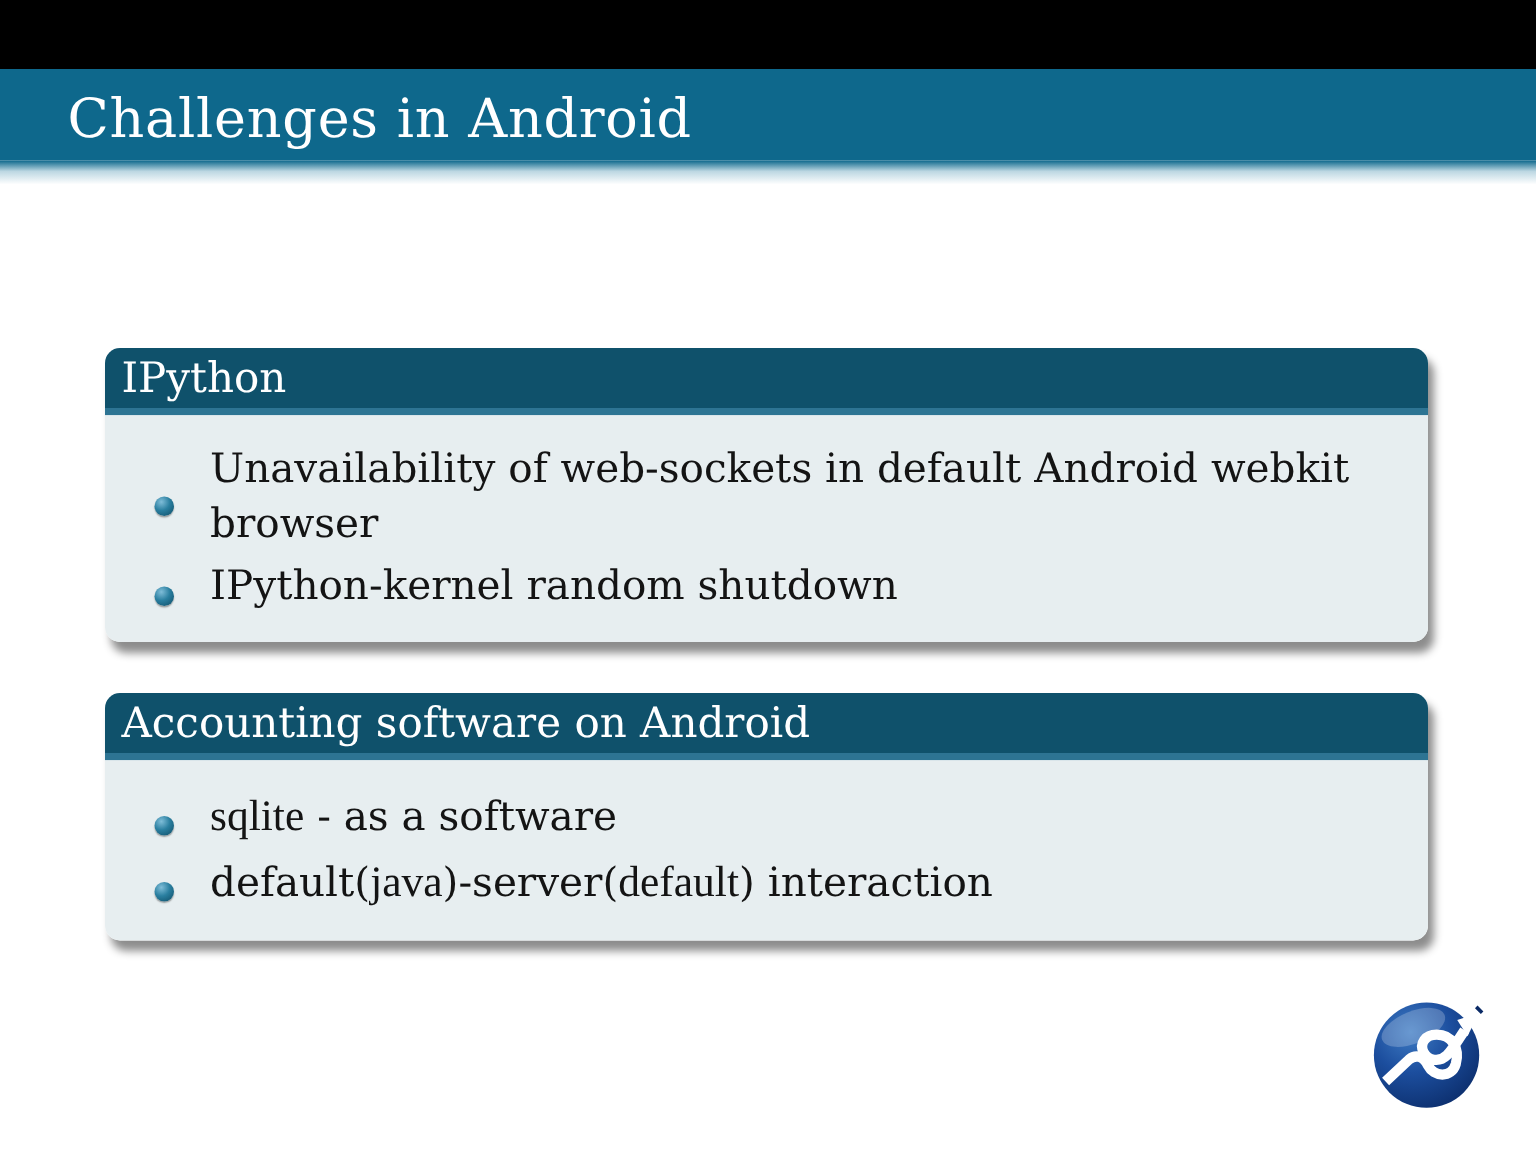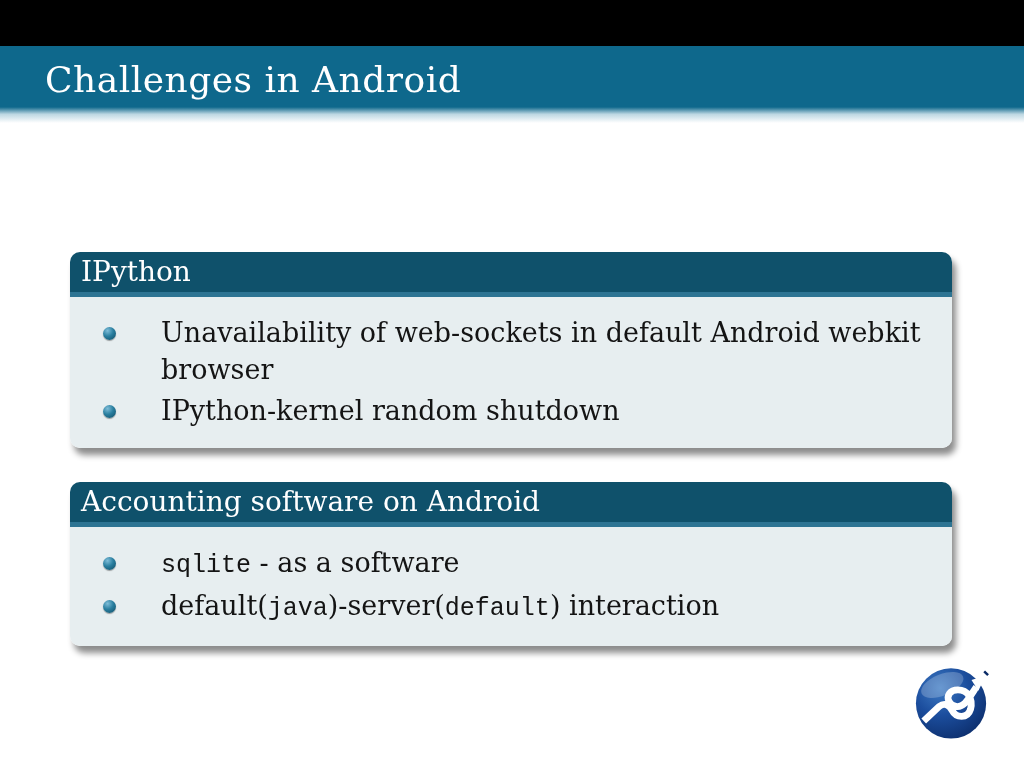--- a/index.html
+++ b/index.html
@@ -34,21 +34,21 @@
     padding: 6px 0 0 45px;
     letter-spacing: 0.5px;
   }
   .frametitle-fade {
     height: 16px;
     background: linear-gradient(to bottom, var(--frametitle_bg) 0%, #bcd7e2 45%, #ffffff 100%);
   }
 
   .blocks {
     position: absolute;
-    top: 252px;
+    top: 232px;
     left: 70px;
     width: 882px;
   }
   .block {
     margin-bottom: 34px;
     border-radius: 10px;
     box-shadow: 4px 7px 6px rgba(0,0,0,0.45);
   }
   .block-header {
     background: var(--block_title_bg);
@@ -62,36 +62,35 @@
   .block-body {
     background: var(--block_body_bg);
     border-radius: 0 0 10px 10px;
     padding: 13px 24px 15px 33px;
     color: var(--text);
     font-size: 27px;
     line-height: 1.38;
   }
   .item {
     display: flex;
-    align-items: flex-start;
+    align-items: center;
     margin: 4px 0;
-    gap: 21px;
   }
   .bullet {
     flex: 0 0 13px;
     width: 13px; height: 13px;
     border-radius: 50%;
     margin: 13px 24px 0 0;
     background: radial-gradient(circle at 35% 28%, #7fbdd8 0%, #2a7fa0 45%, #0d4a63 100%);
     box-shadow: 0 1px 1px rgba(0,0,0,0.35);
   }
   .item-text { flex: 1 1 auto; }
   .mono {
-    font-family: Liberation Mono, monospace;
-    font-size: 25px;
+    font-family: Liberation Serif, serif;
+    font-size: 29px;
   }
 
   .logo {
     position: absolute;
     right: 33px;
     bottom: 27px;
     width: 78px;
     height: 79px;
   }
 </style>

